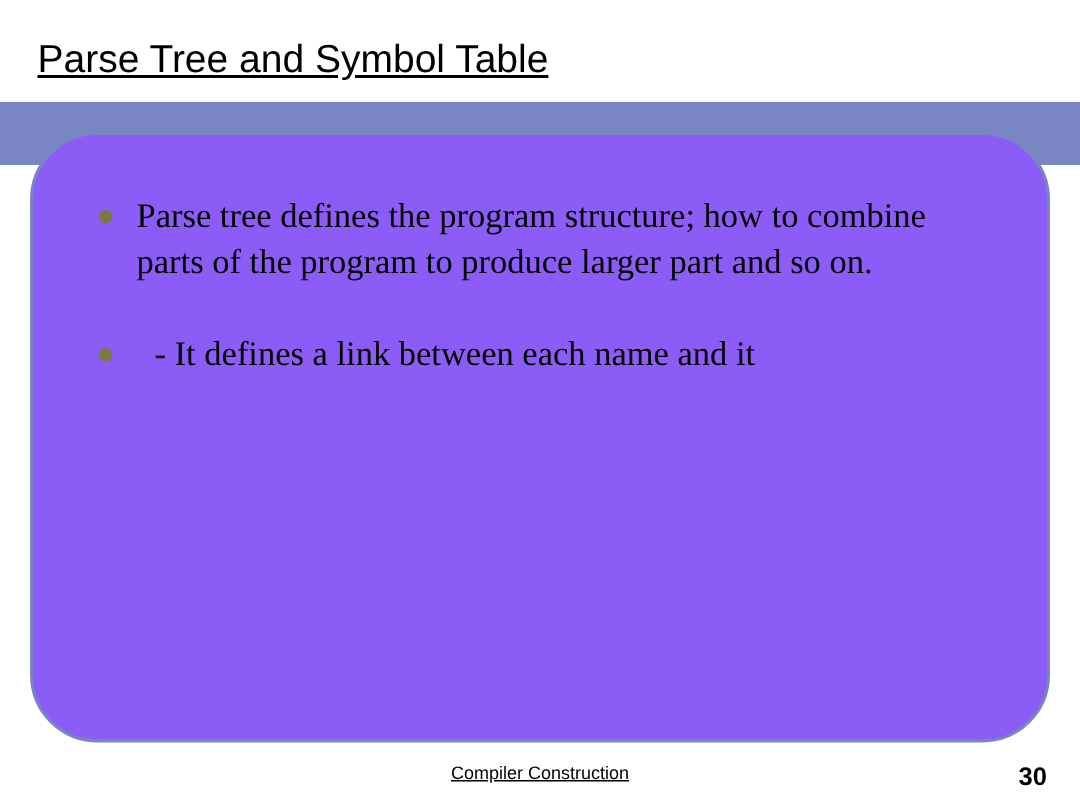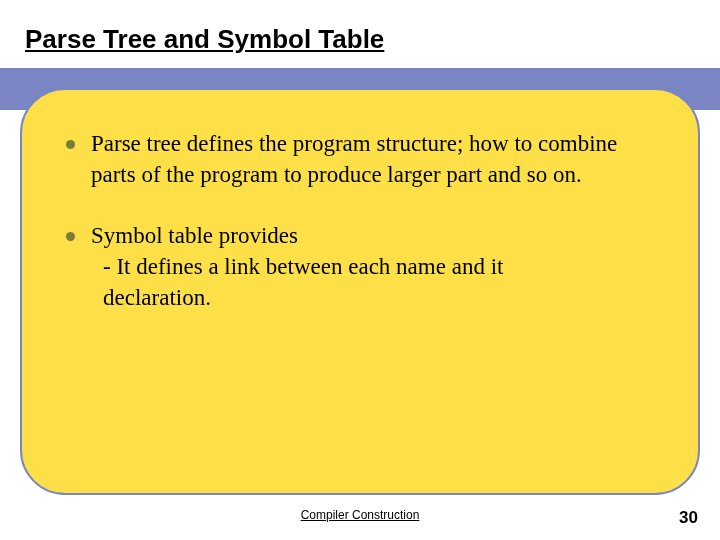--- a/index.html
+++ b/index.html
@@ -17,34 +17,34 @@
     left: 0;
     right: 0;
     height: 42px;
     background: #7a86c4;
   }
   .title {
     position: absolute;
     top: 24px;
     left: 25px;
     font-size: 26px;
-    font-weight: bold;
+    font-weight: normal;
     color: #000;
     text-decoration: underline;
     z-index: 2;
   }
   .content-frame {
     position: absolute;
     top: 88px;
     left: 20px;
     right: 20px;
     bottom: 45px;
     border: 2px solid #7a86c4;
     border-radius: 45px;
-    background: #fde047;
+    background: #8b5cf6;
     padding: 38px 35px 30px 44px;
   }
   .bullet-item {
     display: flex;
     align-items: flex-start;
     margin-bottom: 30px;
   }
   .bullet-dot {
     width: 9px;
     height: 9px;
@@ -97,23 +97,21 @@
 <div class="content-frame">
 
   <div class="bullet-item">
     <div class="bullet-dot"></div>
     <div class="bullet-text">Parse tree defines the program structure; how to combine parts of the program to produce larger part and so on.</div>
   </div>
 
   <div class="bullet-item">
     <div class="bullet-dot"></div>
     <div class="bullet-text">
-      <span>Symbol table provides</span>
       <span class="sub-line">- It defines a link between each name and it</span>
-      <span class="sub-line">  declaration.</span>
     </div>
   </div>
 
 </div>
 
 <div class="footer">
   <div class="footer-center">Compiler Construction</div>
   <div class="footer-right">30</div>
 </div>
 

